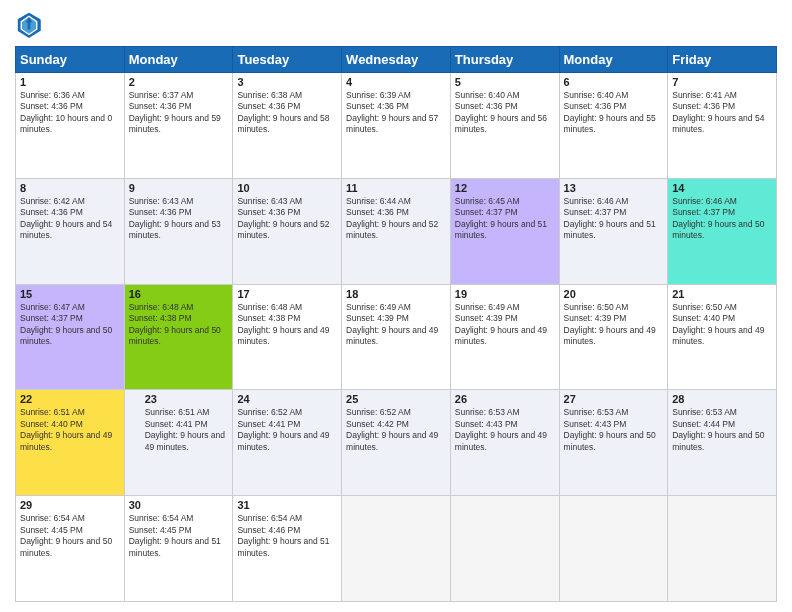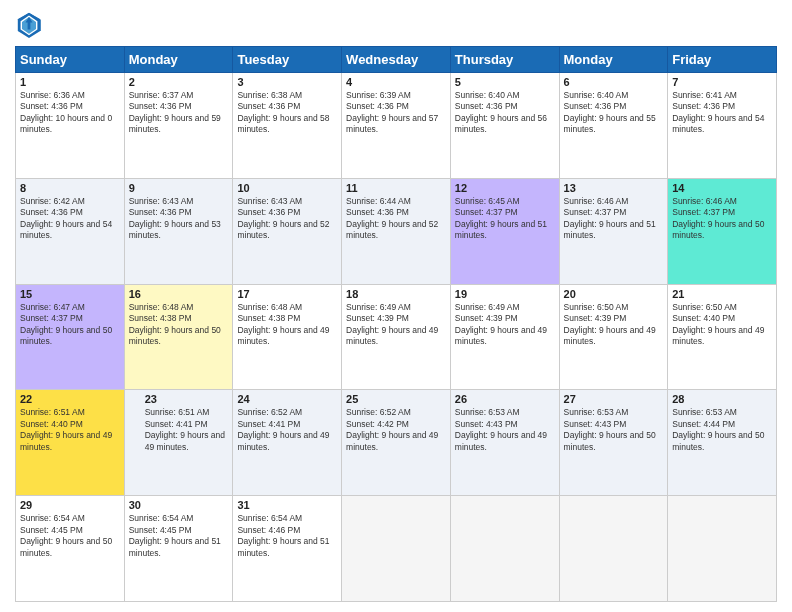--- a/index.html
+++ b/index.html
@@ -259,21 +259,21 @@
         </tr>
         <tr>
           <td style="background: #c4b5fd;">
             <span class="day-number">15</span>
             <div class="day-info">
               <div>Sunrise: 6:47 AM</div>
               <div>Sunset: 4:37 PM</div>
               <div>Daylight: 9 hours and 50 minutes.</div>
             </div>
           </td>
-          <td style="background: #fef9c3;">
+          <td style="background: #84cc16;">
             <span class="day-number">16</span>
             <div class="day-info">
               <div>Sunrise: 6:48 AM</div>
               <div>Sunset: 4:38 PM</div>
               <div>Daylight: 9 hours and 50 minutes.</div>
             </div>
           </td>
           <td style="background: rgb(255, 255, 255);">
             <span class="day-number">17</span>
             <div class="day-info">

